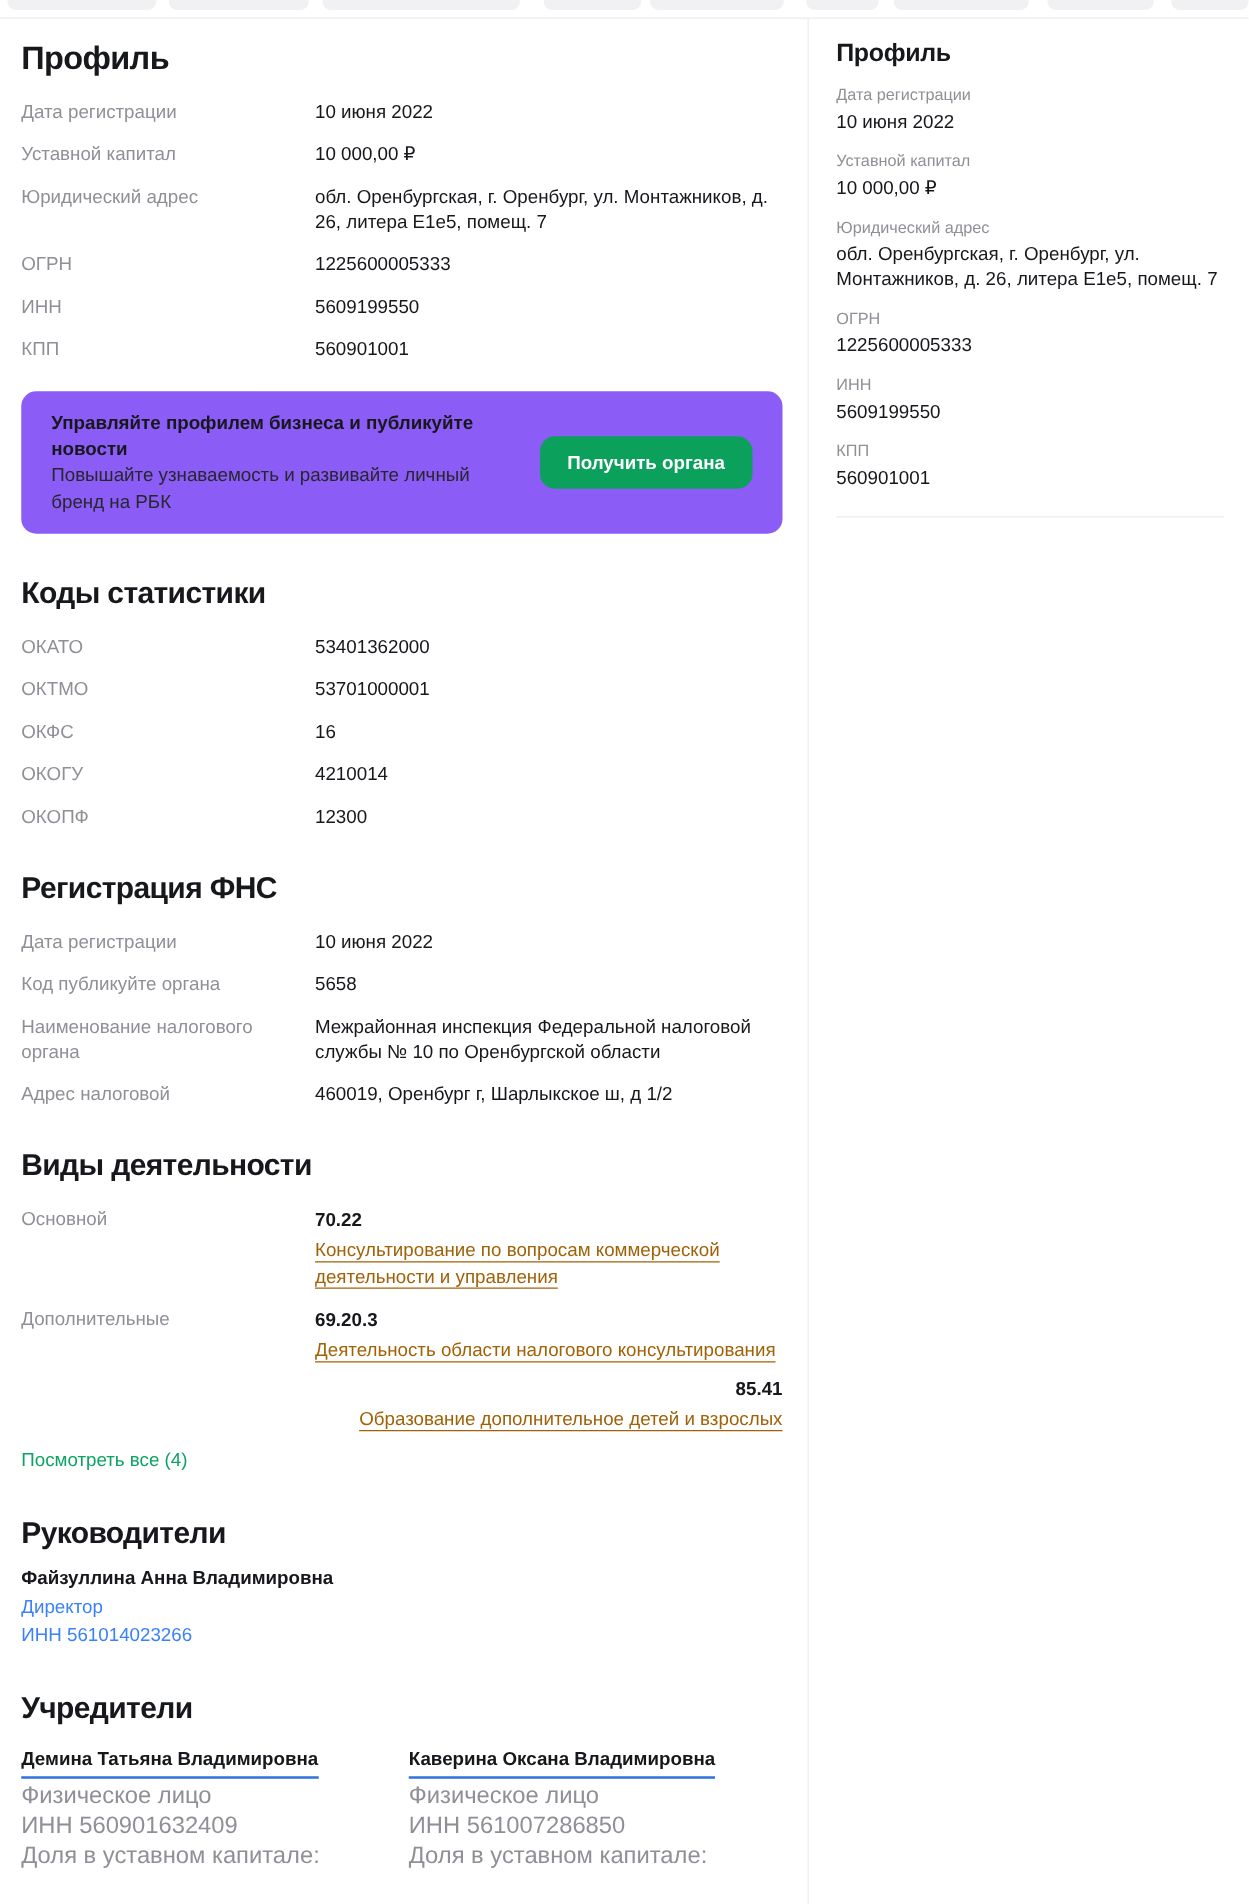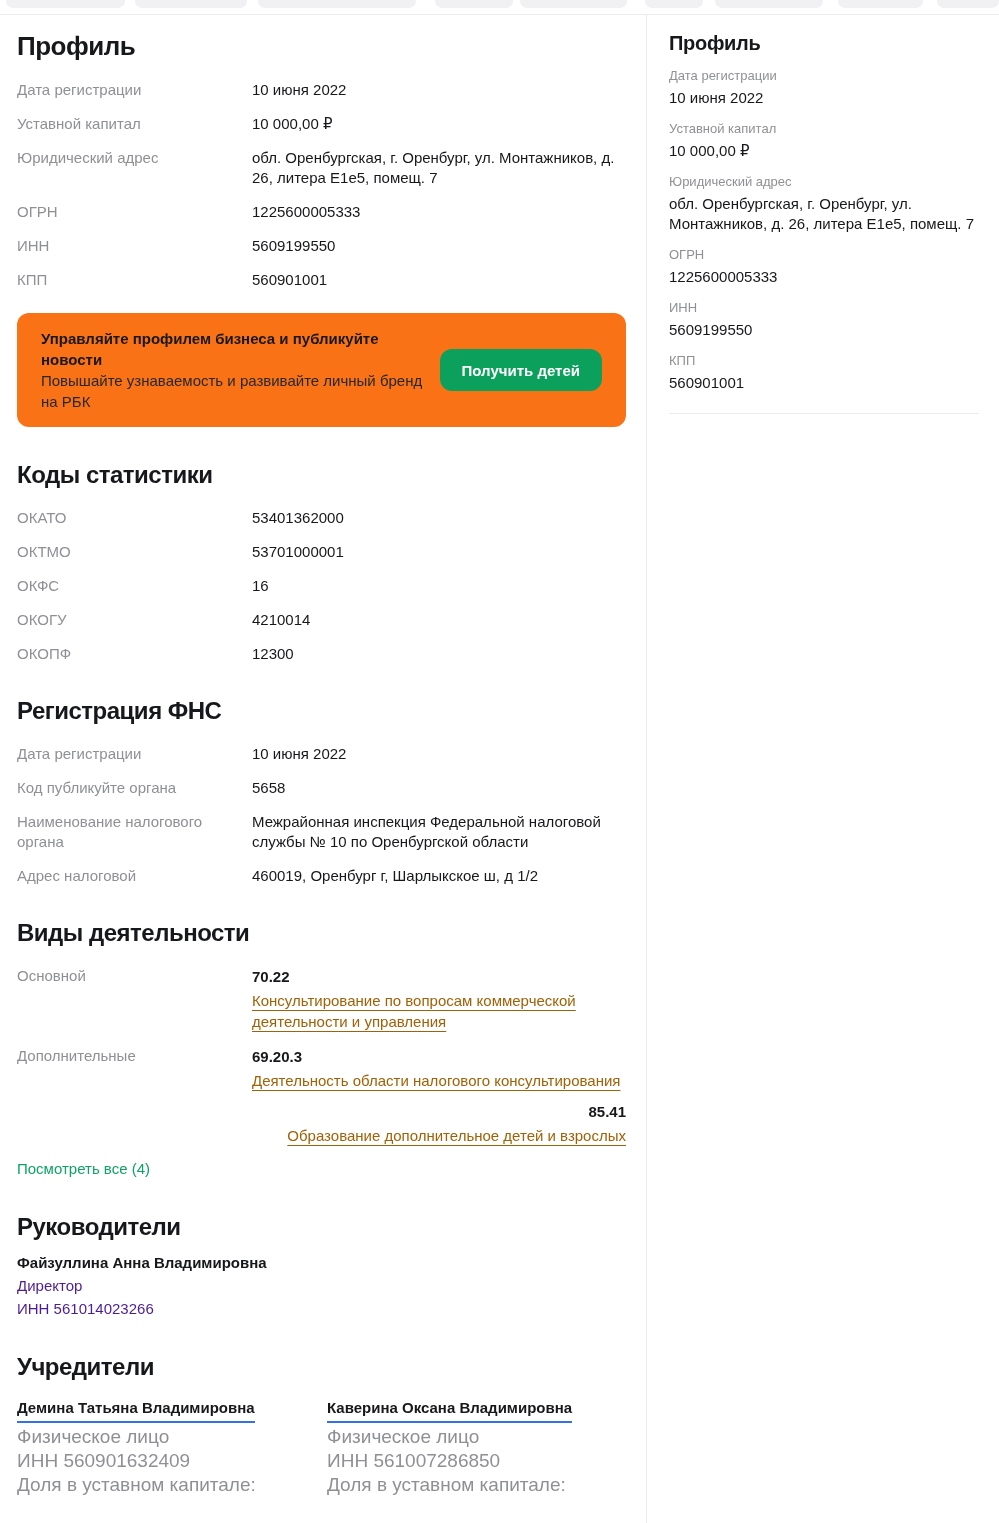--- a/index.html
+++ b/index.html
@@ -20,36 +20,36 @@
   .aside-col { width: 353px; border-left: 1px solid #ececee; min-height: 1508px; padding: 0 20px 0 22px; }
 
   h1.page-title { font-size: 26px; line-height: 30px; font-weight: 700; letter-spacing: -0.5px; margin-top: 16px; }
   h2.section-title { font-size: 24px; line-height: 28px; font-weight: 700; letter-spacing: -0.5px; }
 
   .kv-list { margin-top: 12px; }
   .kv-row { display: flex; padding: 7px 0; }
   .kv-label { width: 235px; flex: 0 0 235px; color: #8f9096; font-size: 15px; line-height: 20px; padding-right: 16px; }
   .kv-value { flex: 1; font-size: 15px; line-height: 20px; color: #17181c; }
 
-  .banner { margin-top: 16px; background: #f97316; border-radius: 12px; padding: 15px 24px; display: flex; align-items: center; justify-content: space-between; }
+  .banner { margin-top: 16px; background: #8b5cf6; border-radius: 12px; padding: 15px 24px; display: flex; align-items: center; justify-content: space-between; }
   .banner-title { font-size: 15px; line-height: 21px; font-weight: 700; color: #17181c; }
   .banner-subtitle { font-size: 15px; line-height: 21px; color: #26272b; }
   .banner-btn { flex: 0 0 auto; margin-left: 16px; background: #0ba15c; color: #fff; border: none; border-radius: 12px; height: 42px; padding: 0 22px; font-size: 15px; font-weight: 700; font-family: inherit; cursor: pointer; }
 
   .mt-sec { margin-top: 34px; }
   .mt-sec-sm { margin-top: 26px; }
 
   .act-code { font-size: 15px; line-height: 21px; font-weight: 700; }
   .act-link { display: inline-block; font-size: 15px; line-height: 21px; color: #a16207; text-decoration: underline; text-underline-offset: 4px; text-decoration-thickness: 1px; margin-top: 3px; cursor: pointer; }
   .act-item + .act-item { margin-top: 10px; text-align: right; }
   .show-all-link { display: inline-block; margin-top: 6px; color: #0da364; font-size: 15px; line-height: 20px; text-decoration: none; cursor: pointer; }
 
   .person-card { margin-top: 11px; }
   .person-name { font-size: 15px; line-height: 21px; font-weight: 700; }
-  .person-meta { color: #4c1d95; font-size: 15px; line-height: 20px; margin-top: 3px; }
+  .person-meta { color: #3b82f6; font-size: 15px; line-height: 20px; margin-top: 3px; }
 
   .founders-row { display: flex; margin-top: 16px; }
   .founder-card { width: 310px; flex: 0 0 310px; }
   .founder-name { display: inline-block; font-size: 15px; line-height: 21px; font-weight: 700; color: #17181c; text-decoration: none; border-bottom: 2px solid #3272e0; padding-bottom: 3px; cursor: pointer; }
   .founder-meta { color: #8f9096; font-size: 19px; line-height: 20px; margin-top: 4px; }
 
   
   .aside-card { padding-bottom: 20px; border-bottom: 1px solid #ececee; }
   .aside-title { font-size: 20px; line-height: 24px; font-weight: 700; letter-spacing: -0.3px; margin-top: 16px; }
   .aside-group { margin-top: 13px; }
@@ -104,21 +104,21 @@
           <div class="kv-label">КПП</div>
           <div class="kv-value">560901001</div>
         </div>
       </div>
 
       <div class="banner">
         <div>
           <div class="banner-title">Управляйте профилем бизнеса и публикуйте новости</div>
           <div class="banner-subtitle">Повышайте узнаваемость и развивайте личный бренд на РБК</div>
         </div>
-        <button class="banner-btn">Получить детей</button>
+        <button class="banner-btn">Получить органа</button>
       </div>
 
       <h2 class="section-title mt-sec">Коды статистики</h2>
       <div class="kv-list">
         <div class="kv-row">
           <div class="kv-label">ОКАТО</div>
           <div class="kv-value">53401362000</div>
         </div>
         <div class="kv-row">
           <div class="kv-label">ОКТМО</div>

